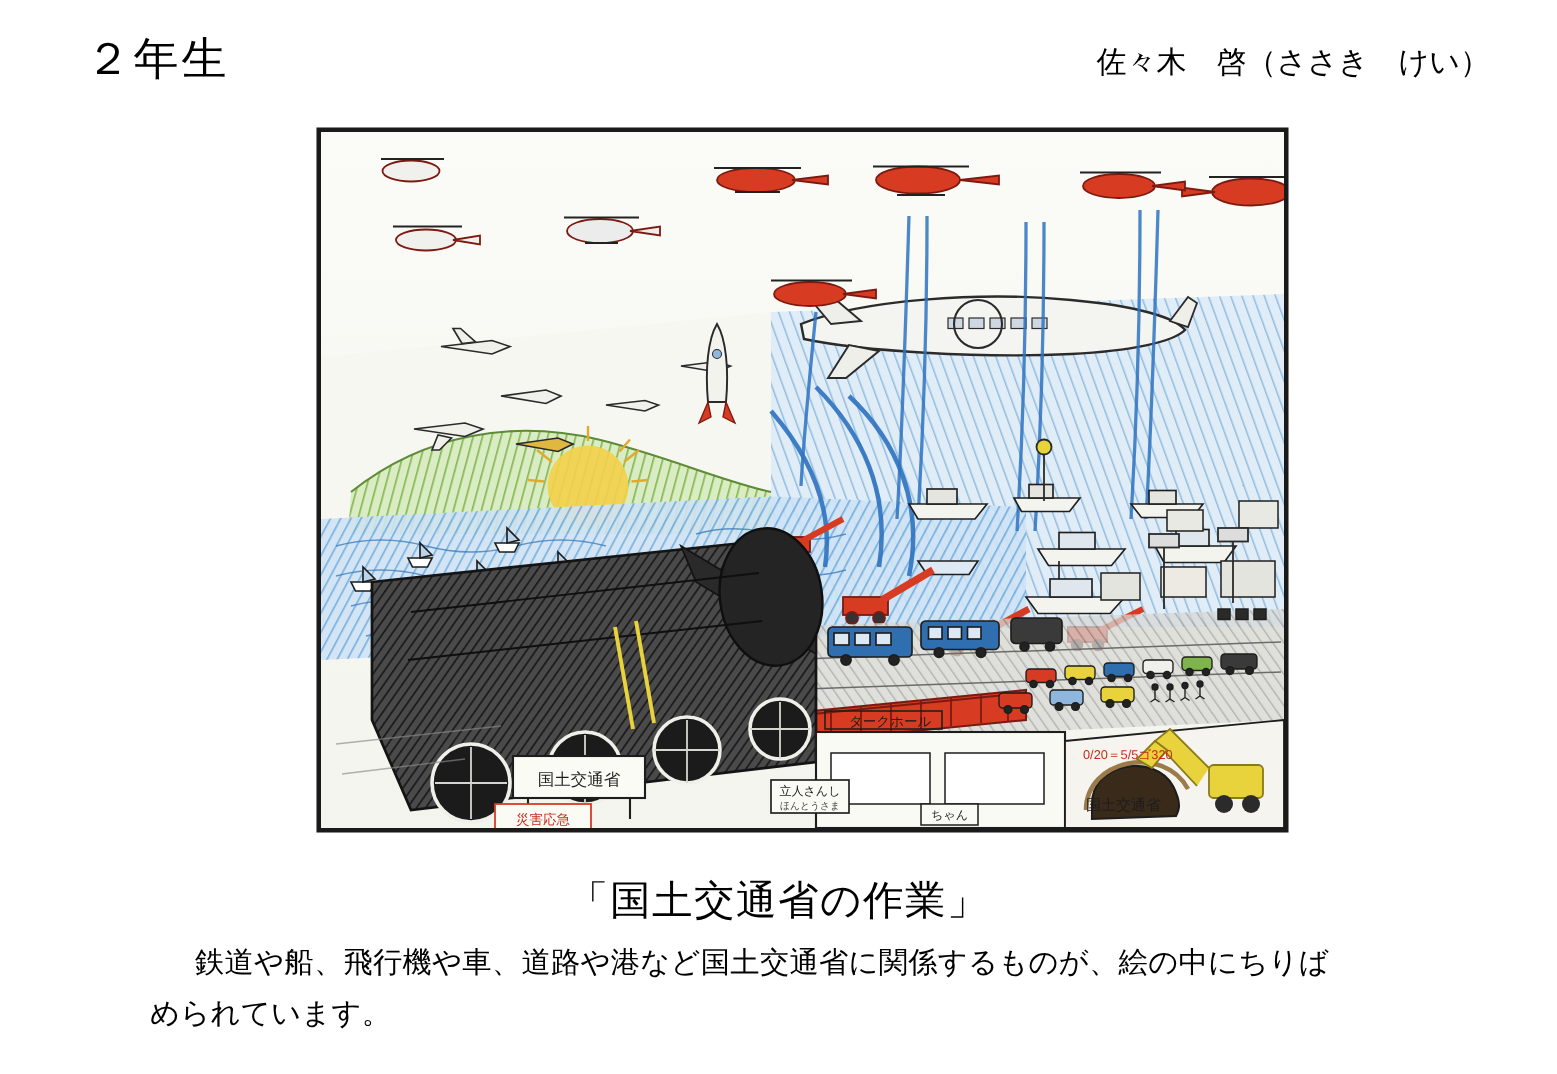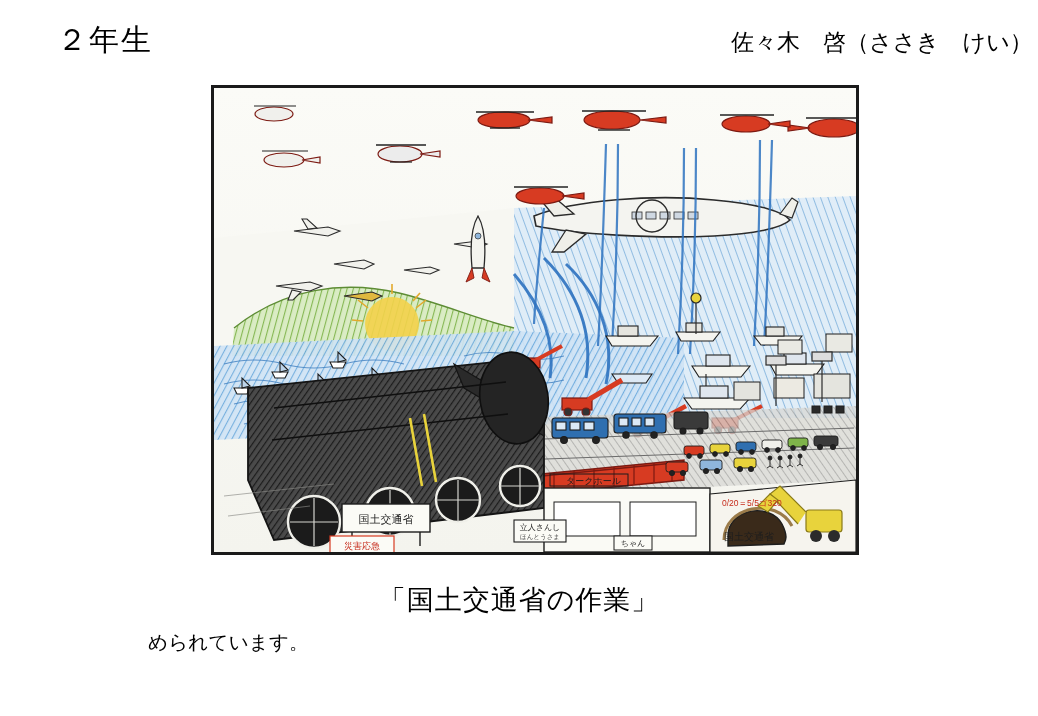--- a/index.html
+++ b/index.html
@@ -43,21 +43,21 @@
     top: 6px;
     font-size: 23px;
     letter-spacing: 0px;
     line-height: 32px;
     white-space: nowrap;
   }
   .author {
     position: absolute;
     left: 731px;
     top: 6px;
-    font-size: 23px;
+    font-size: 20px;
     line-height: 32px;
     white-space: nowrap;
   }
   
   .artwork-frame {
     position: absolute;
     left: 211px;
     top: 85px;
     width: 648px;
     height: 470px;
@@ -91,21 +91,21 @@
   .description {
     position: absolute;
     left: 100px;
     top: 625px;
     width: 850px;
     font-size: 19.5px;
     line-height: 34px;
     letter-spacing: 0.2px;
   }
   .description .line1 { text-indent: 30px; display: block; }
-  .description .line2 { display: block; margin-left: 48px; }
+  .description .line2 { display: block; }
 </style>
 </head>
 <body>
 
 <div class="page">
 
   <div class="header">
     <div class="grade">２年生</div>
     <div class="author">佐々木　啓（ささき　けい）</div>
   </div>
@@ -607,16 +607,17 @@
           <path d="M10 408 L120 396"></path>
           <path d="M14 428 L96 418"></path>
         </g>
       </svg>
     </div>
   </div>
 
   <div class="art-title">「国土交通省の作業」</div>
 
   <div class="description">
+    <span class="line1">鉄道や船、飛行機や車、道路や港など国土交通省に関係するものが、絵の中にちりば</span>
     <span class="line2">められています。</span>
   </div>
 
 </div>
 
 </body></html>

